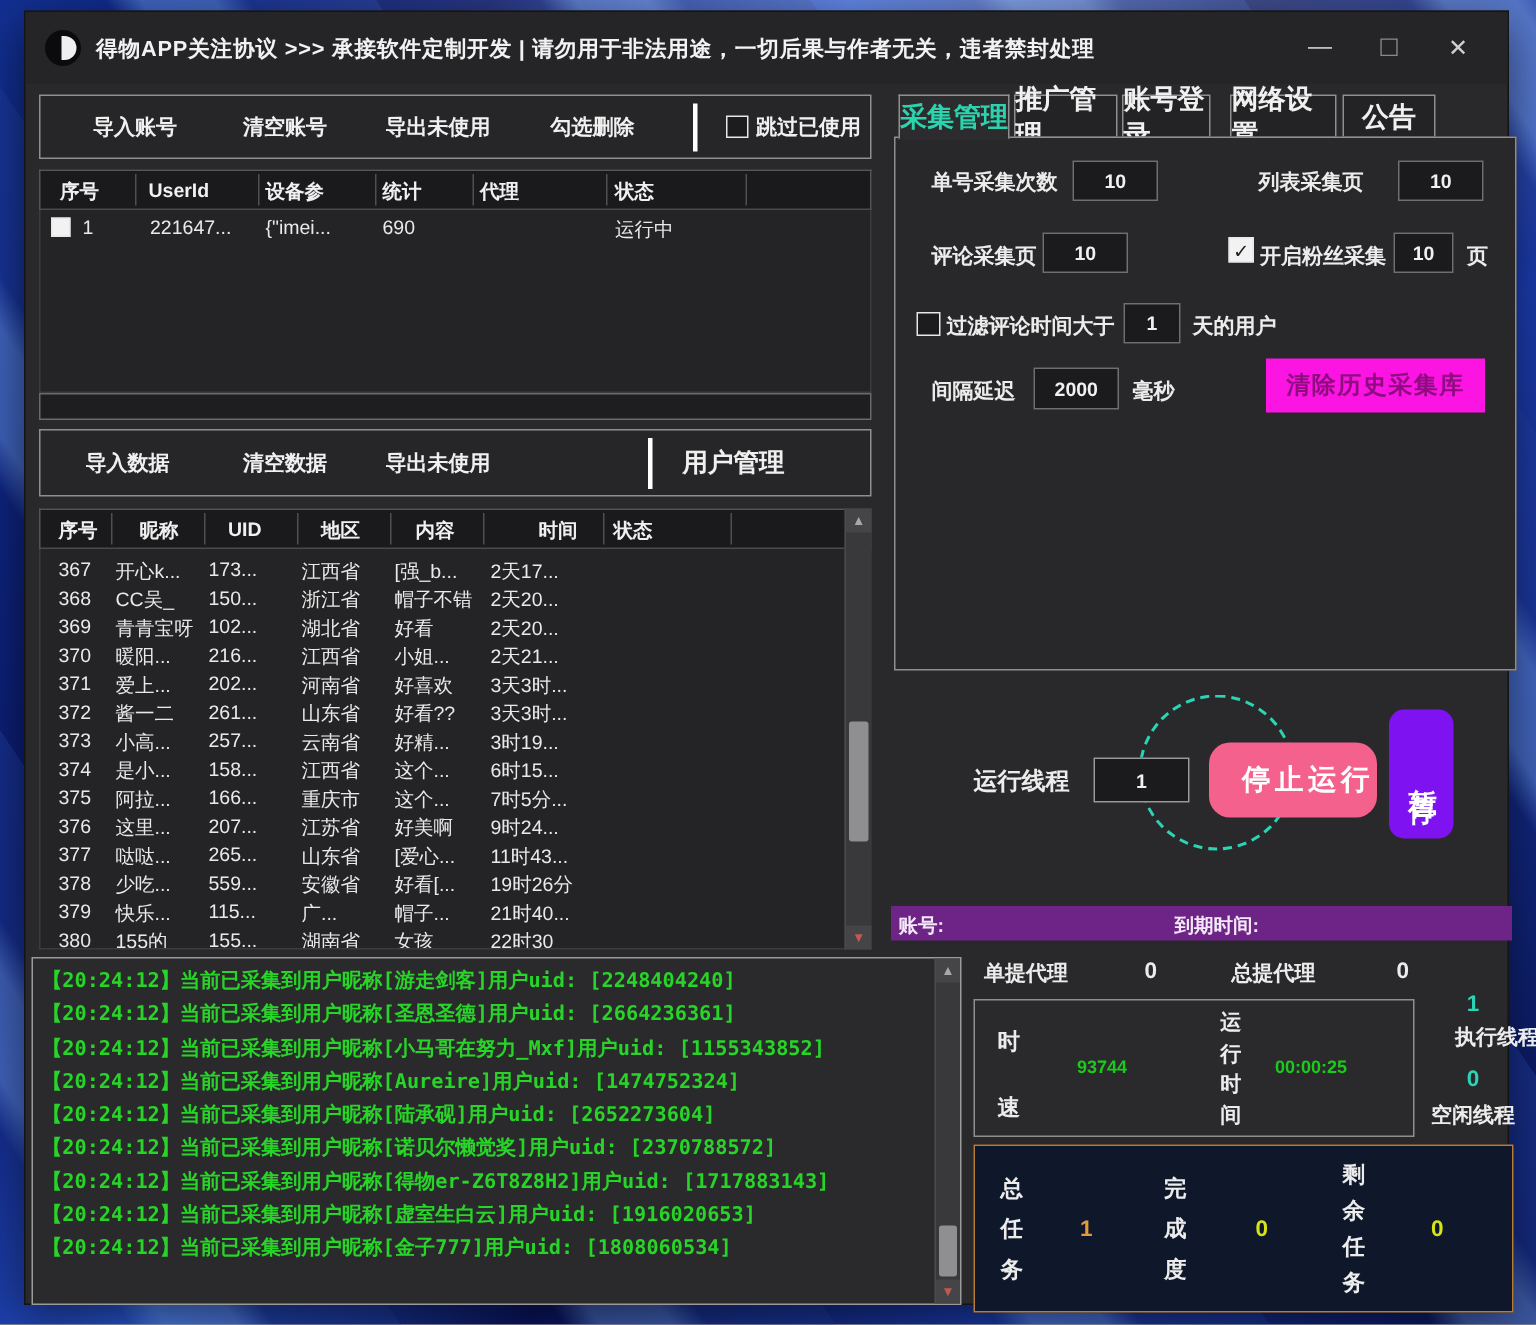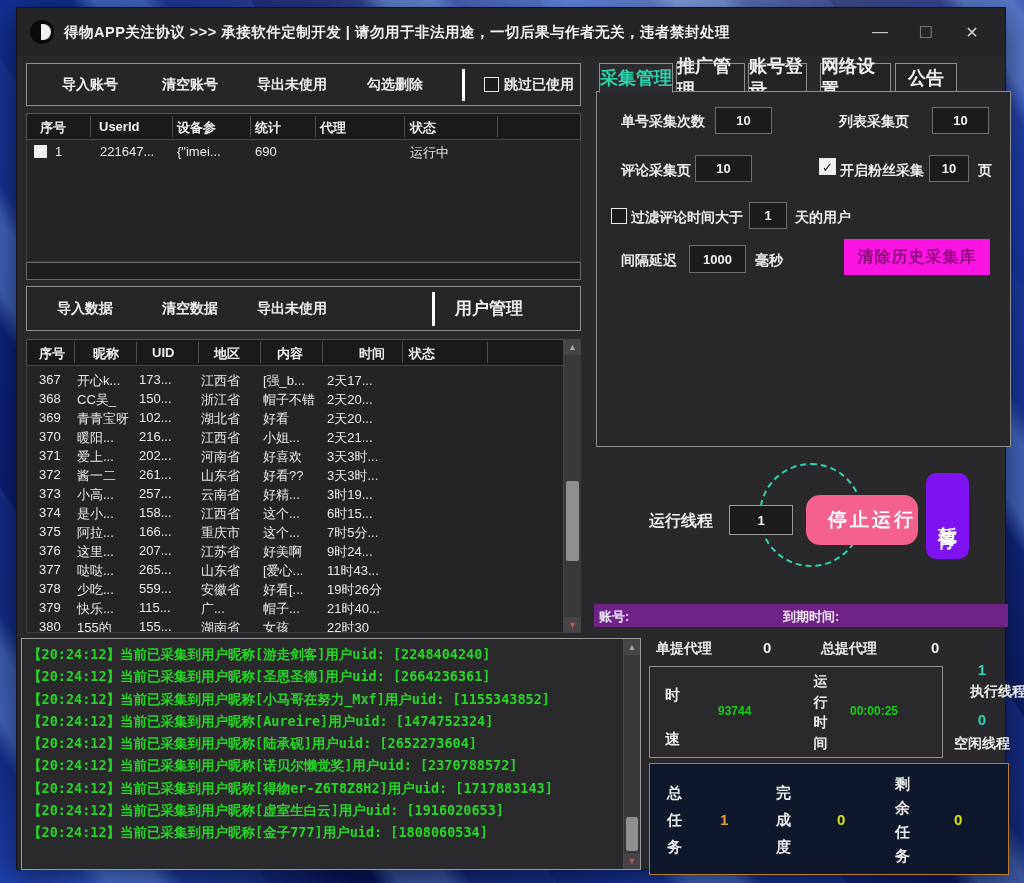--- a/index.html
+++ b/index.html
@@ -345,21 +345,21 @@
       <span class="abs lbl" style="left:243px;top:70px;">开启粉丝采集</span>
       <div class="abs field" style="left:332px;top:63px;width:40px;height:27px;">10</div>
       <span class="abs lbl" style="left:381px;top:70px;">页</span>
 
       <span class="abs cbx" style="left:14px;top:116px;width:16px;height:16px;"></span>
       <span class="abs lbl" style="left:34px;top:117px;">过滤评论时间大于</span>
       <div class="abs field" style="left:152px;top:110px;width:38px;height:27px;">1</div>
       <span class="abs lbl" style="left:198px;top:117px;">天的用户</span>
 
       <span class="abs lbl" style="left:24px;top:160px;">间隔延迟</span>
-      <div class="abs field" style="left:92px;top:153px;width:57px;height:28px;">1000</div>
+      <div class="abs field" style="left:92px;top:153px;width:57px;height:28px;">2000</div>
       <span class="abs lbl" style="left:158px;top:160px;">毫秒</span>
       <div class="abs magenta-btn" style="left:247px;top:147px;width:146px;height:36px;">清除历史采集库</div>
     </div>
 
     <div class="abs dashcircle" style="left:742px;top:455px;width:104px;height:104px;"></div>
     <span class="abs lbl" style="left:632px;top:503px;font-size:16px;">运行线程</span>
     <div class="abs field" style="left:712px;top:497px;width:64px;height:30px;border-color:#9a9a9c;">1</div>
     <div class="abs stop-btn" style="left:789px;top:487px;width:112px;height:50px;">停止运行</div>
     <div class="abs pause-btn" style="left:909px;top:465px;width:43px;height:86px;">暂停</div>
 

